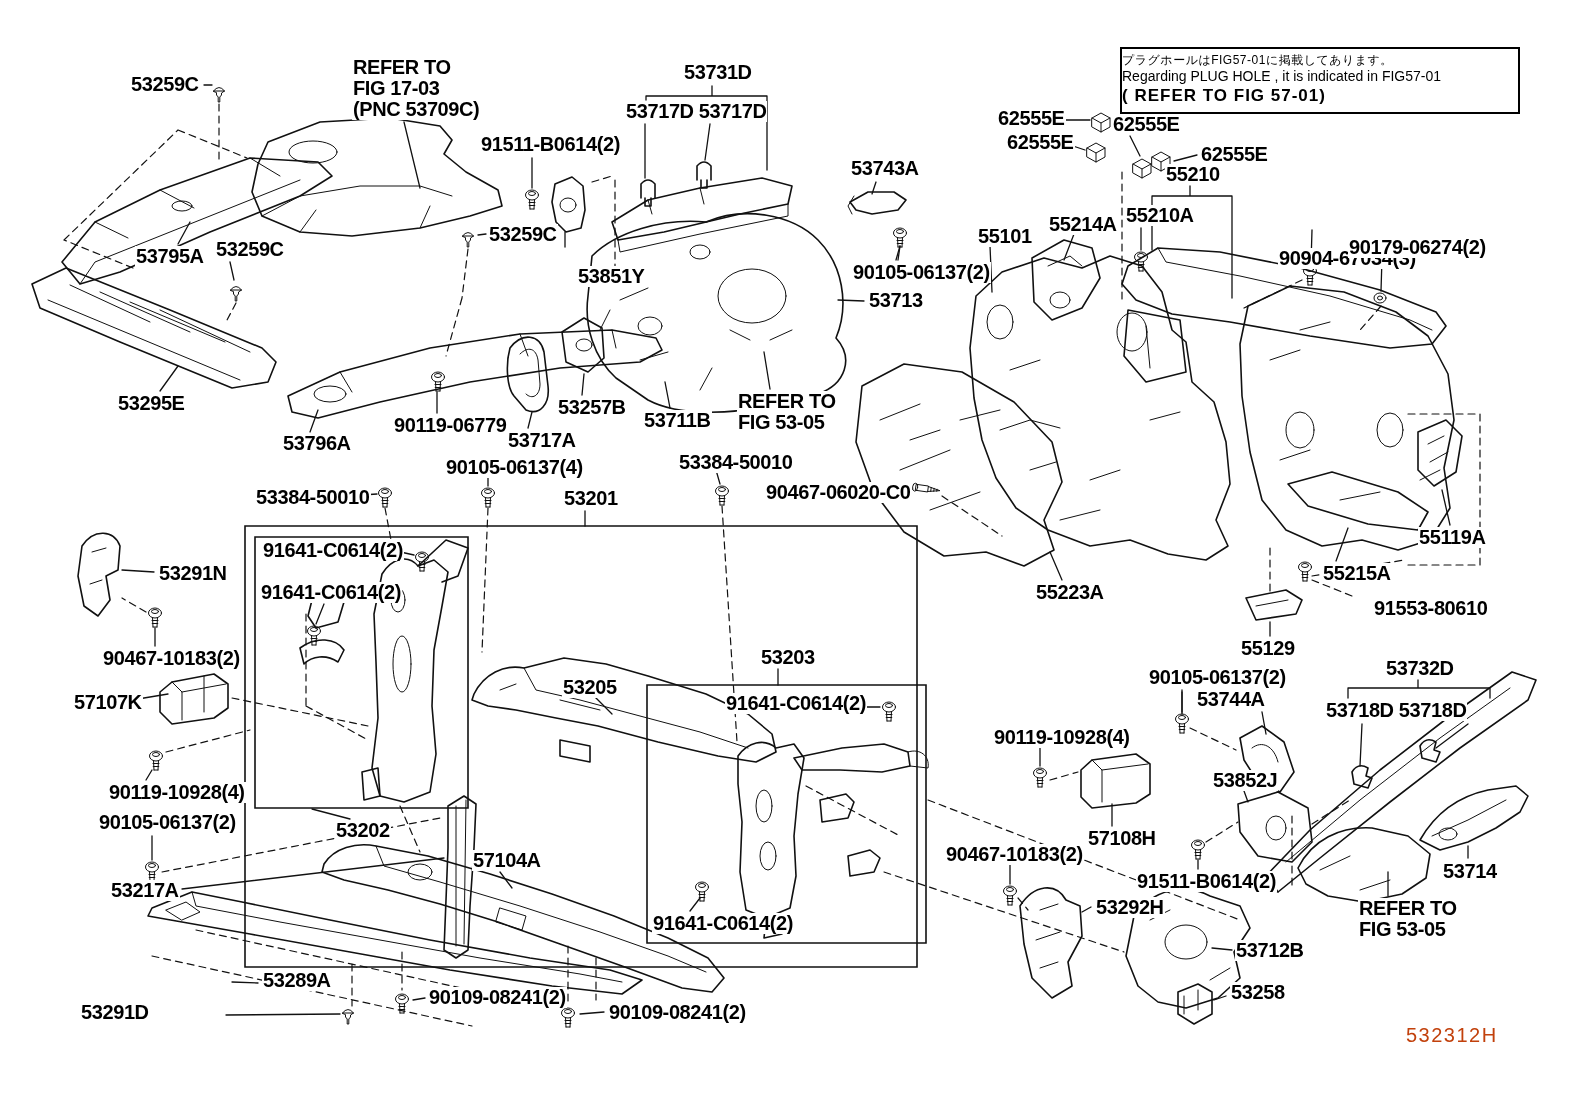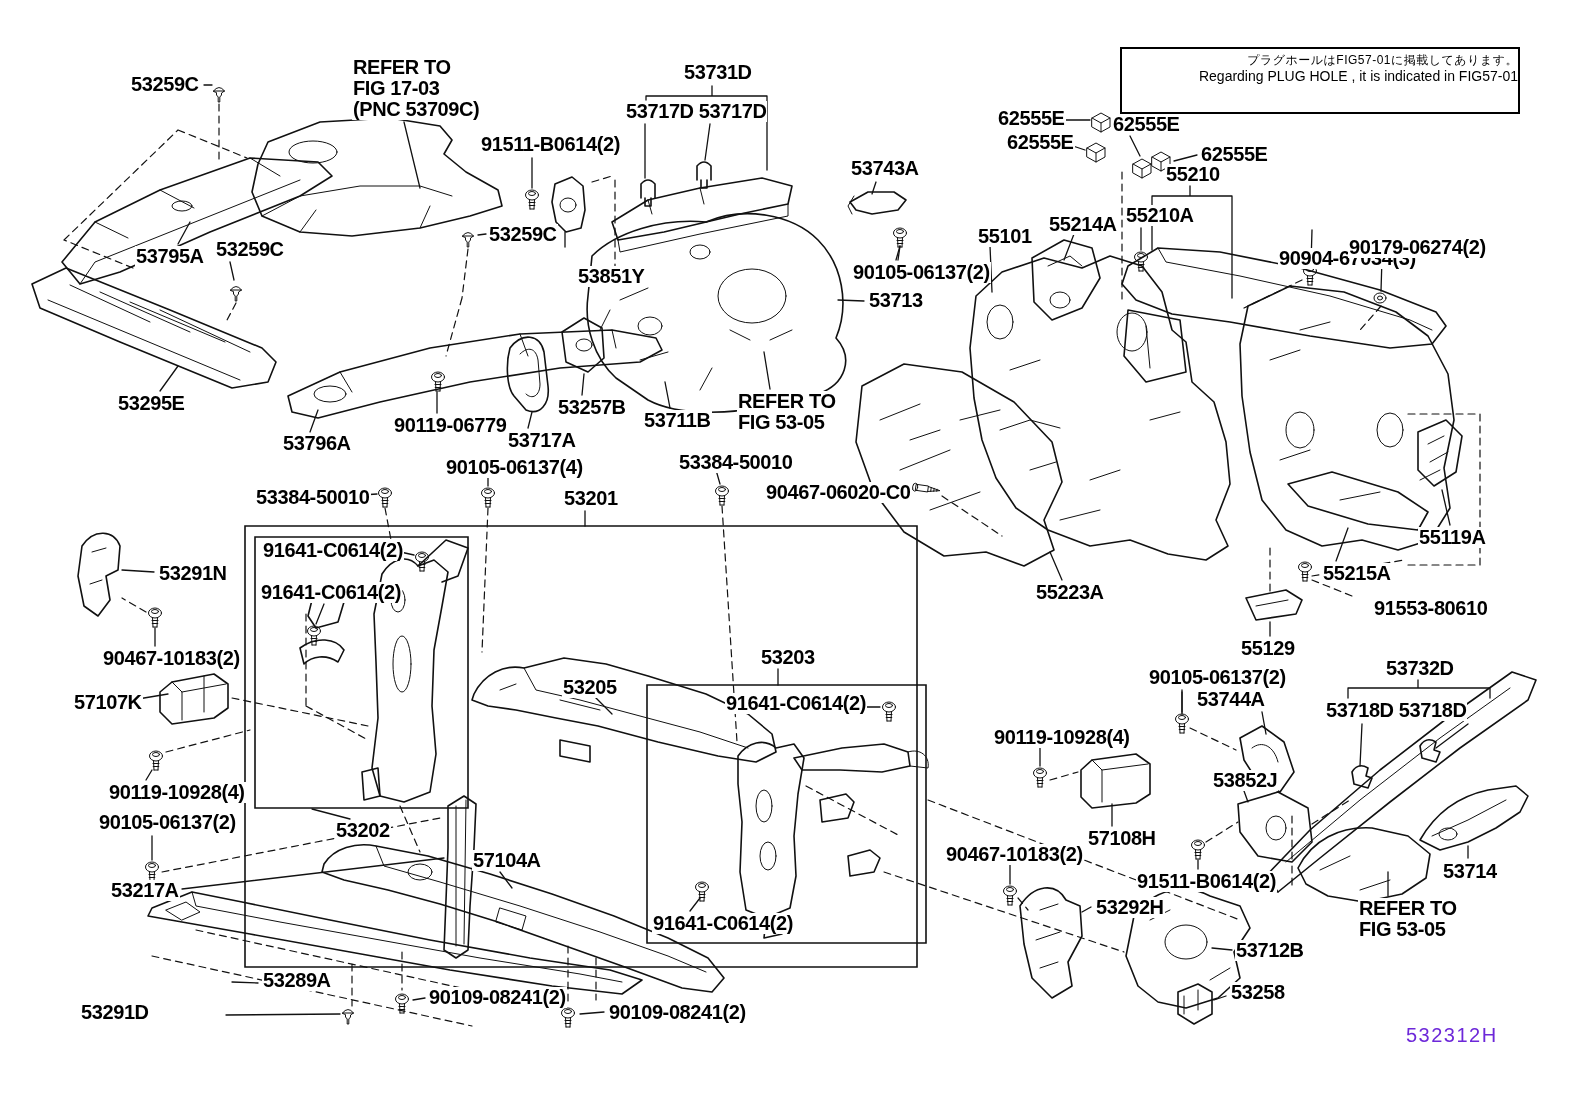--- a/index.html
+++ b/index.html
@@ -2,25 +2,25 @@
 <html><head>
 <meta charset="utf-8">
 <style>
   html,body{margin:0;padding:0;background:#fff;}
   #stage{position:relative;width:1592px;height:1099px;background:#fff;overflow:hidden;
          font-family:"Liberation Sans",sans-serif;}
   #art{position:absolute;left:0;top:0;}
   .part-label{position:absolute;font-weight:700;font-size:20px;line-height:21px;
               letter-spacing:-0.4px;color:#000;white-space:pre;background:#fff;padding:0 1px;}
   #note-box{position:absolute;left:1120px;top:47px;width:396px;height:60px;border:2px solid #000;
-            text-align:right;padding-top:3px;background:#fff;}
+            text-align:left;padding-top:3px;background:#fff;}
   .note-ja{font-size:12px;letter-spacing:0.5px;line-height:16px;}
   .note-en{font-size:14px;line-height:17px;}
   .note-ref{font-size:17px;font-weight:700;letter-spacing:1px;line-height:21px;}
-  #diagram-code{position:absolute;left:1406px;top:1024px;font-size:20px;letter-spacing:1.5px;color:#6d28d9;}
+  #diagram-code{position:absolute;left:1406px;top:1024px;font-size:20px;letter-spacing:1.5px;color:#c2410c;}
   svg *{vector-effect:non-scaling-stroke;}
   .p{fill:none;stroke:#111;stroke-width:1.6;stroke-linejoin:round;stroke-linecap:round;}
   .t{fill:none;stroke:#111;stroke-width:1;stroke-linejoin:round;stroke-linecap:round;}
   .l{fill:none;stroke:#111;stroke-width:1.3;stroke-linecap:round;}
   .d{fill:none;stroke:#111;stroke-width:1.2;stroke-dasharray:7 5;stroke-linecap:round;}
   .bx{fill:none;stroke:#111;stroke-width:1.6;}
 </style>
 </head>
 <body>
 
@@ -471,17 +471,18 @@
       <div class="part-label" style="left: 262px; top: 970px;">53289A</div>
       <div class="part-label" style="left: 80px; top: 1002px;">53291D</div>
       <div class="part-label" style="left: 428px; top: 987px;">90109-08241(2)</div>
       <div class="part-label" style="left: 608px; top: 1002px;">90109-08241(2)</div>
       <div class="part-label" style="left: 652px; top: 913px;">91641-C0614(2)</div>
     </div>
 
   <div id="note-box">
     <div class="note-ja">プラグホールはFIG57-01に掲載してあります。</div>
     <div class="note-en">Regarding PLUG HOLE , it is indicated in FIG57-01</div>
+    <div class="note-ref">( REFER TO FIG 57-01)</div>
   </div>
 
   <div id="diagram-code">532312H</div>
 
 </div>
 
 </body></html>

